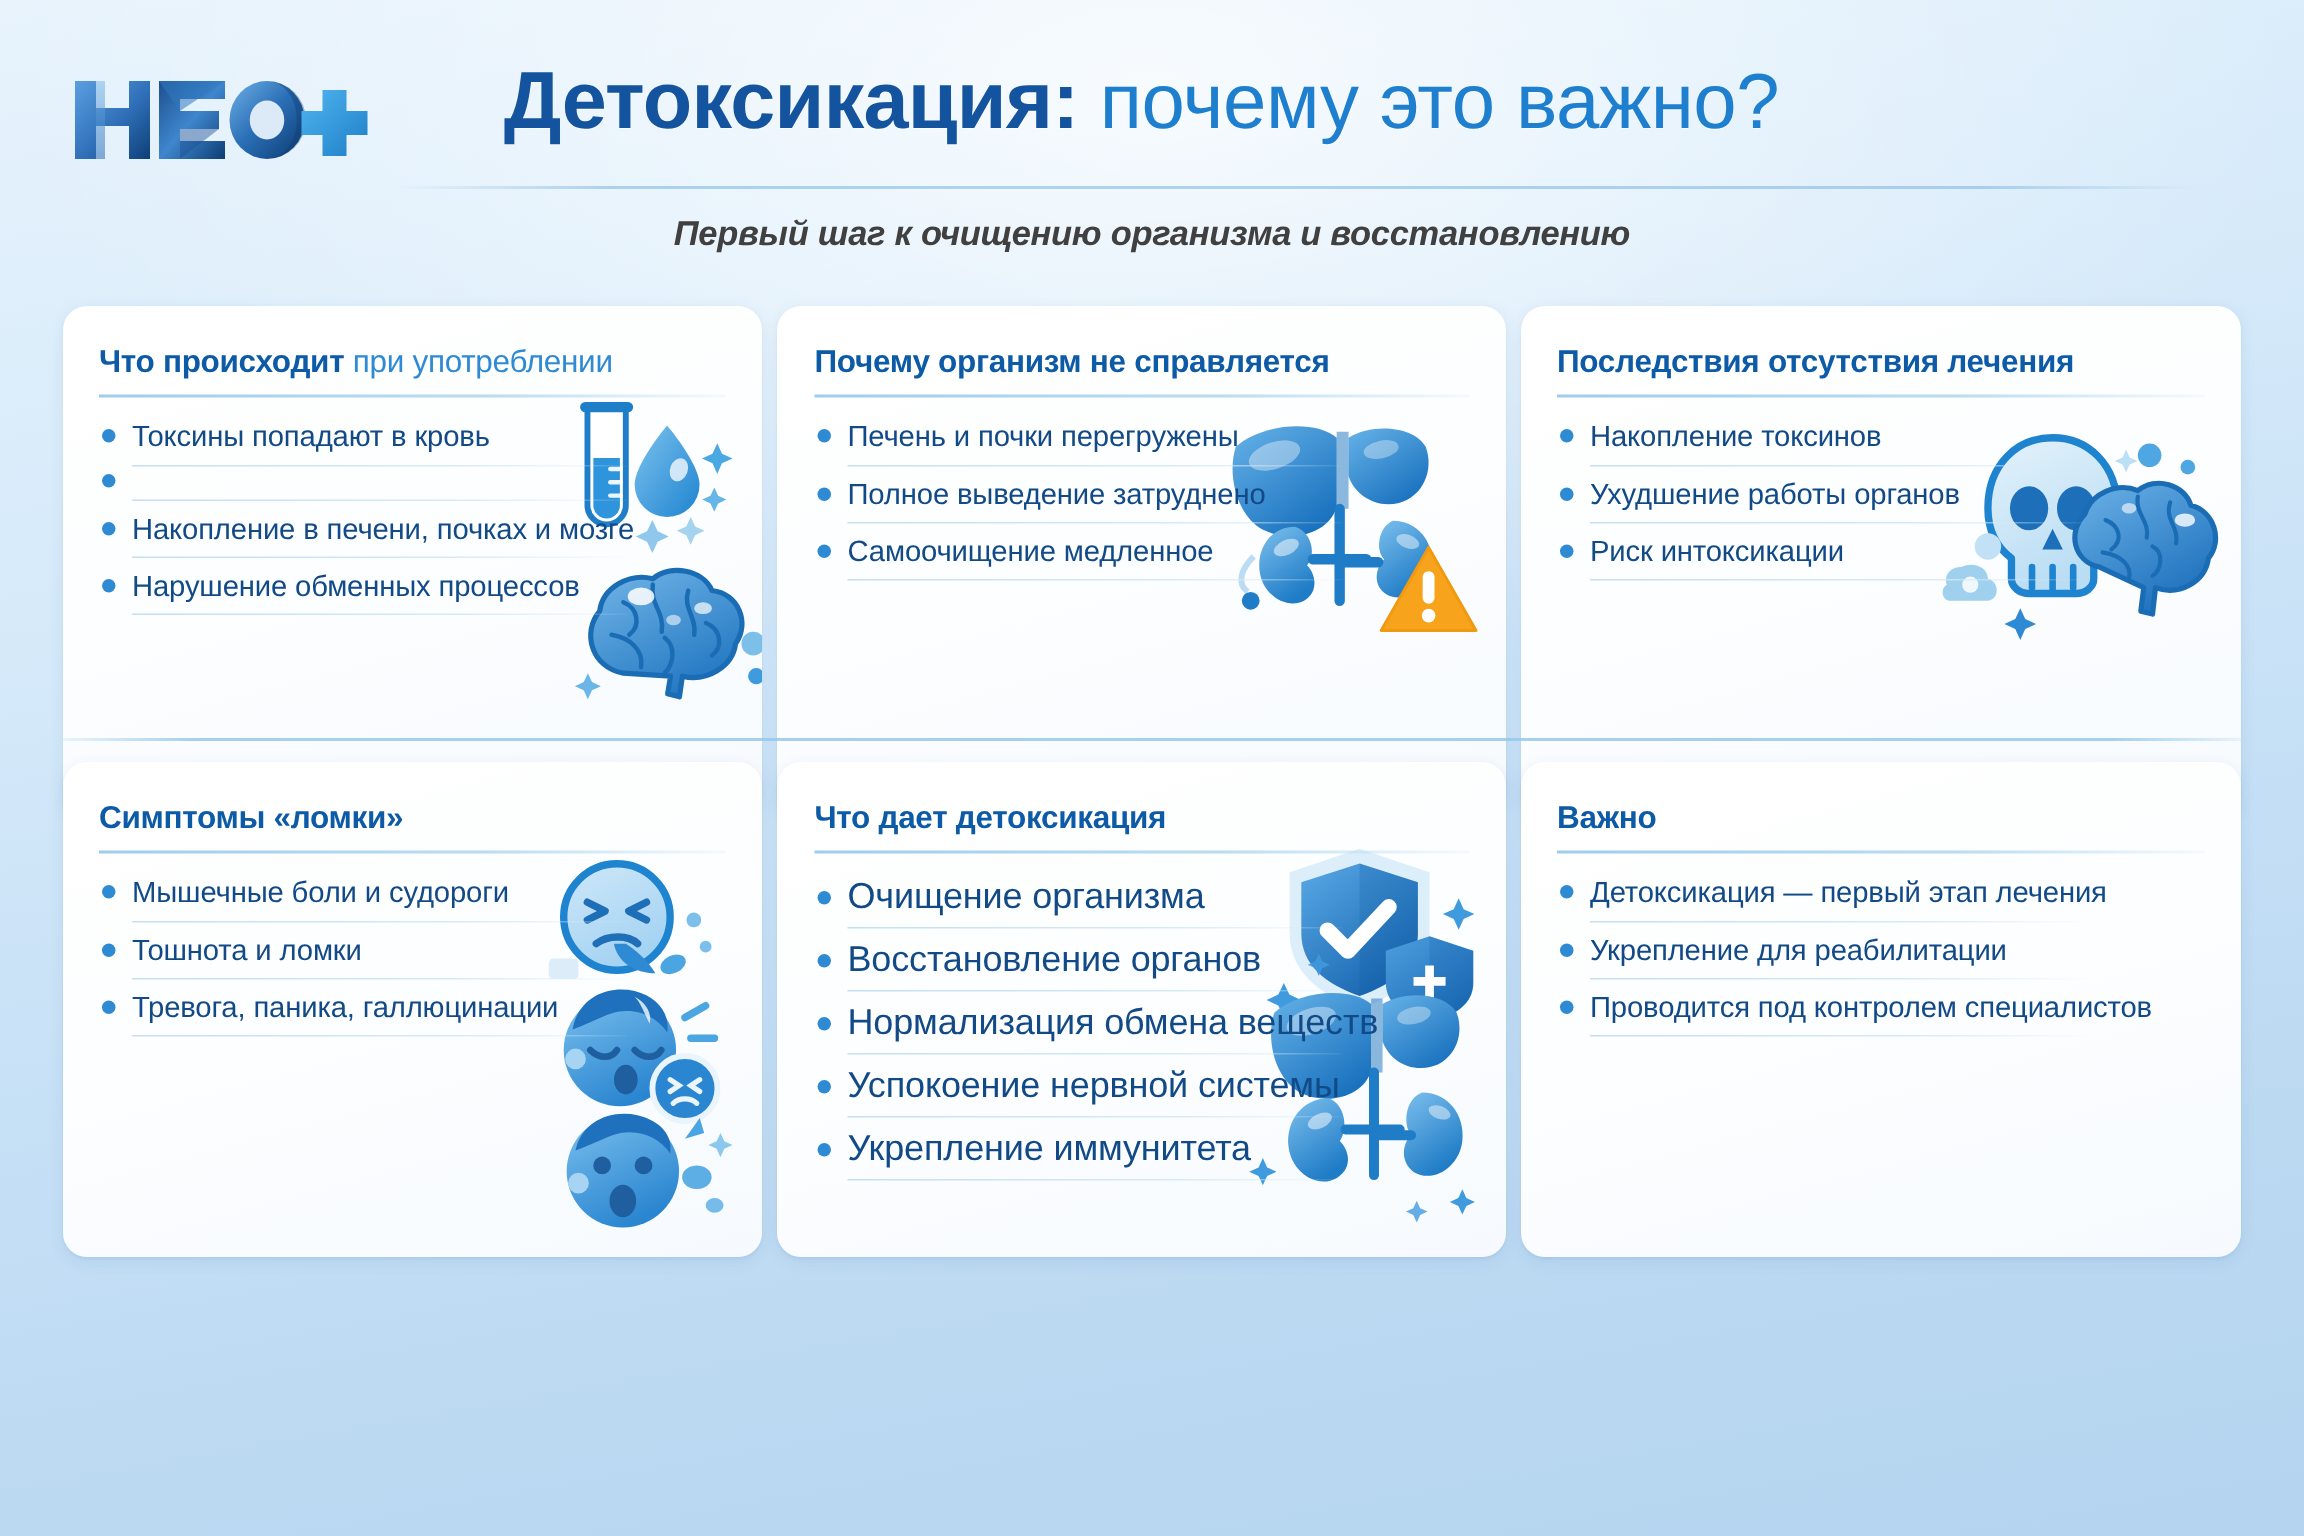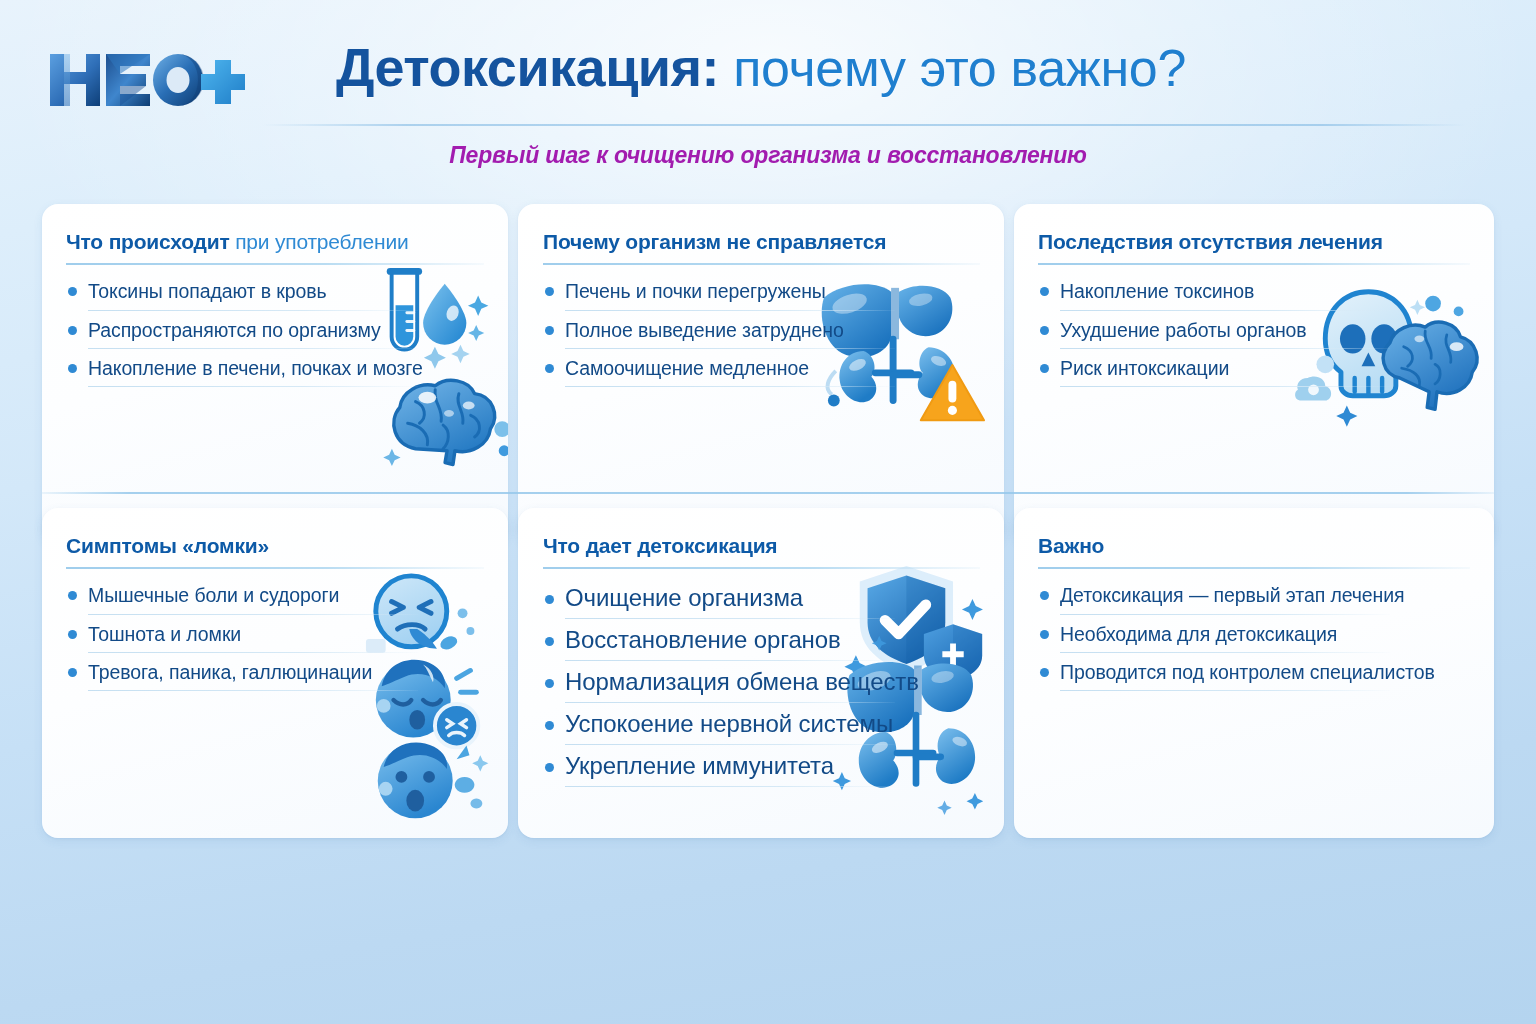--- a/index.html
+++ b/index.html
@@ -70,21 +70,21 @@
     background: linear-gradient(to right, rgba(120,180,225,0.0) 0%, rgba(120,180,225,0.55) 12%, rgba(120,180,225,0.55) 88%, rgba(120,180,225,0.0) 100%);
   }
 
   .subtitle {
     position: absolute;
     left: 0; right: 0; top: 142px;
     text-align: center;
     font-style: italic;
     font-weight: 700;
     font-size: 23px;
-    color: #a21caf;
+    color: #404040;
     letter-spacing: -0.2px;
   }
 
   
   .row { position: absolute; display: flex; gap: 10px; }
   .row-1 { left: 42px; top: 204px; width: 1452px; height: 340px; }
   .row-2 { left: 42px; top: 508px; width: 1504px; height: 330px; }
 
   .mid-rule {
     position: absolute;
@@ -296,25 +296,28 @@
         </svg>
       </div>
 
       <div class="list">
         <div class="item">
           <span class="dot"></span>
           <span class="txt">Токсины попадают в кровь</span>
         </div>
         <div class="item">
           <span class="dot"></span>
-          <span class="txt">Распространяются по организму</span>
         </div>
         <div class="item">
           <span class="dot"></span>
           <span class="txt">Накопление в печени, почках и мозге</span>
+        </div>
+        <div class="item">
+          <span class="dot"></span>
+          <span class="txt">Нарушение обменных процессов</span>
         </div>
       </div>
     </div>
 
     <div class="card c2">
       <div class="card-title">
         <span class="ct-bold">Почему организм не справляется</span>
       </div>
       <div class="title-rule"></div>
 
@@ -635,21 +638,21 @@
       </div>
       <div class="title-rule"></div>
 
       <div class="list">
         <div class="item">
           <span class="dot"></span>
           <span class="txt">Детоксикация — первый этап лечения</span>
         </div>
         <div class="item">
           <span class="dot"></span>
-          <span class="txt">Необходима для детоксикация</span>
+          <span class="txt">Укрепление для реабилитации</span>
         </div>
         <div class="item">
           <span class="dot"></span>
           <span class="txt">Проводится под контролем специалистов</span>
         </div>
       </div>
     </div>
   </div>
 
 </div>

